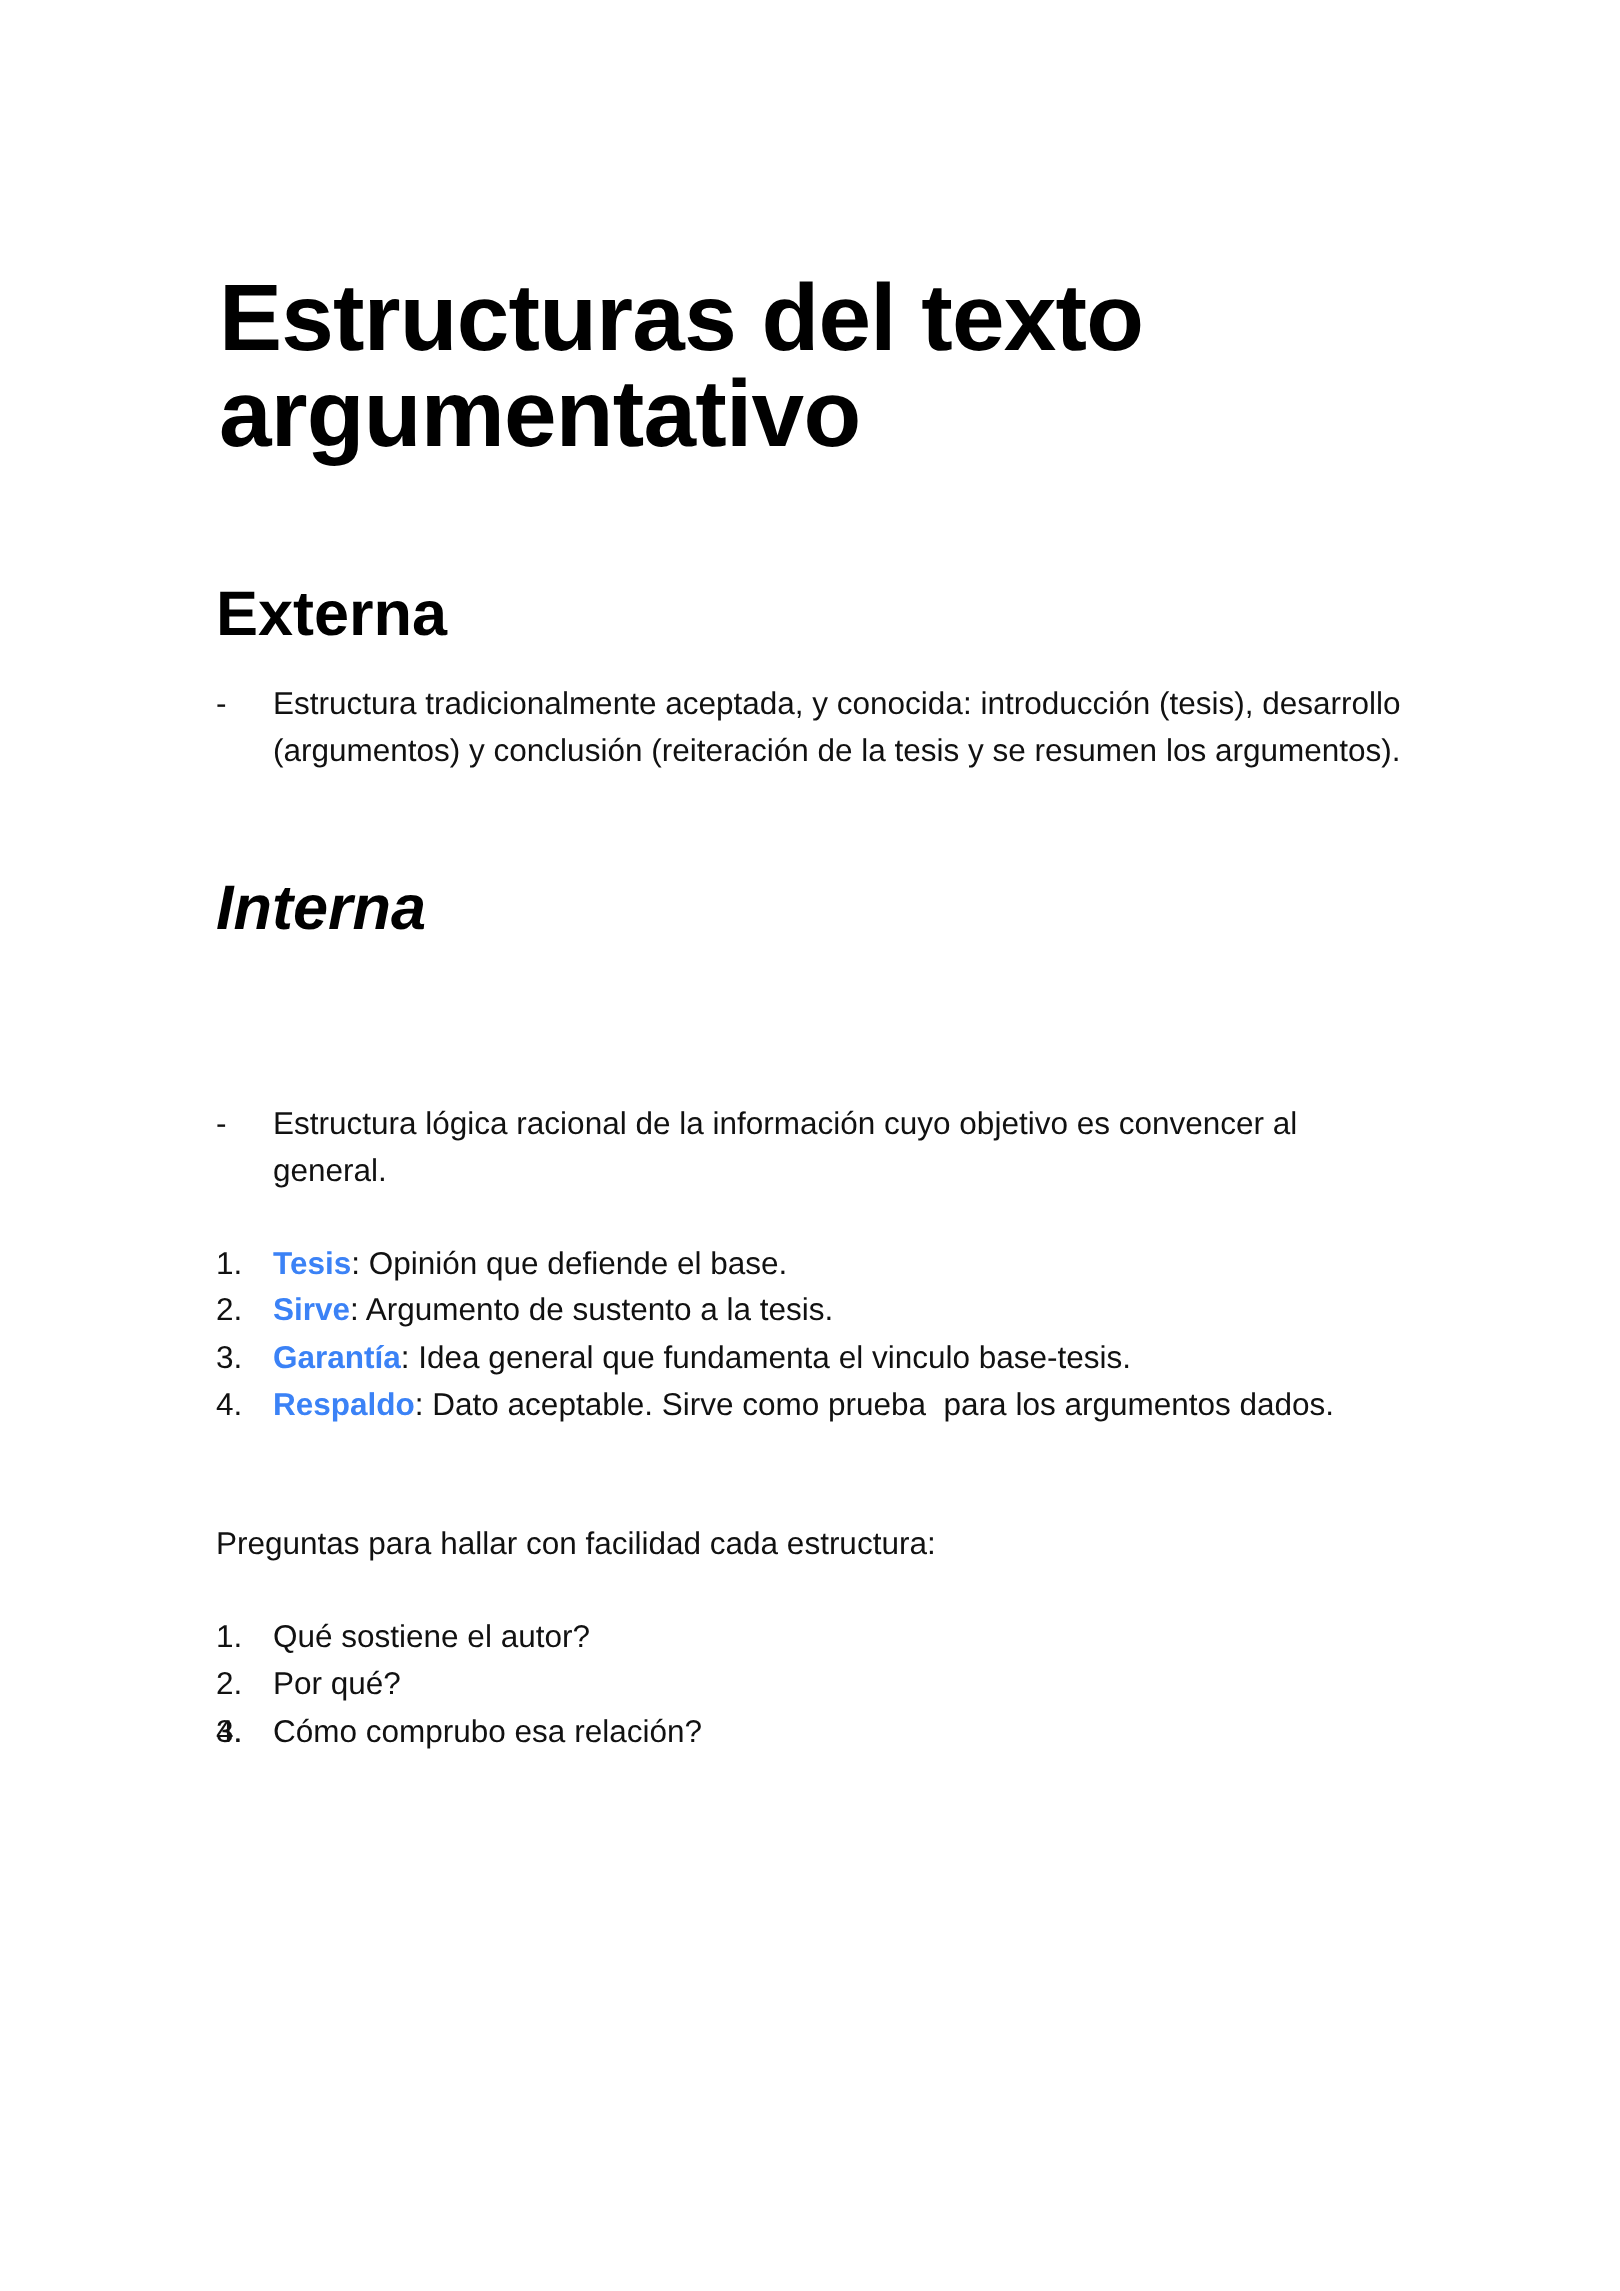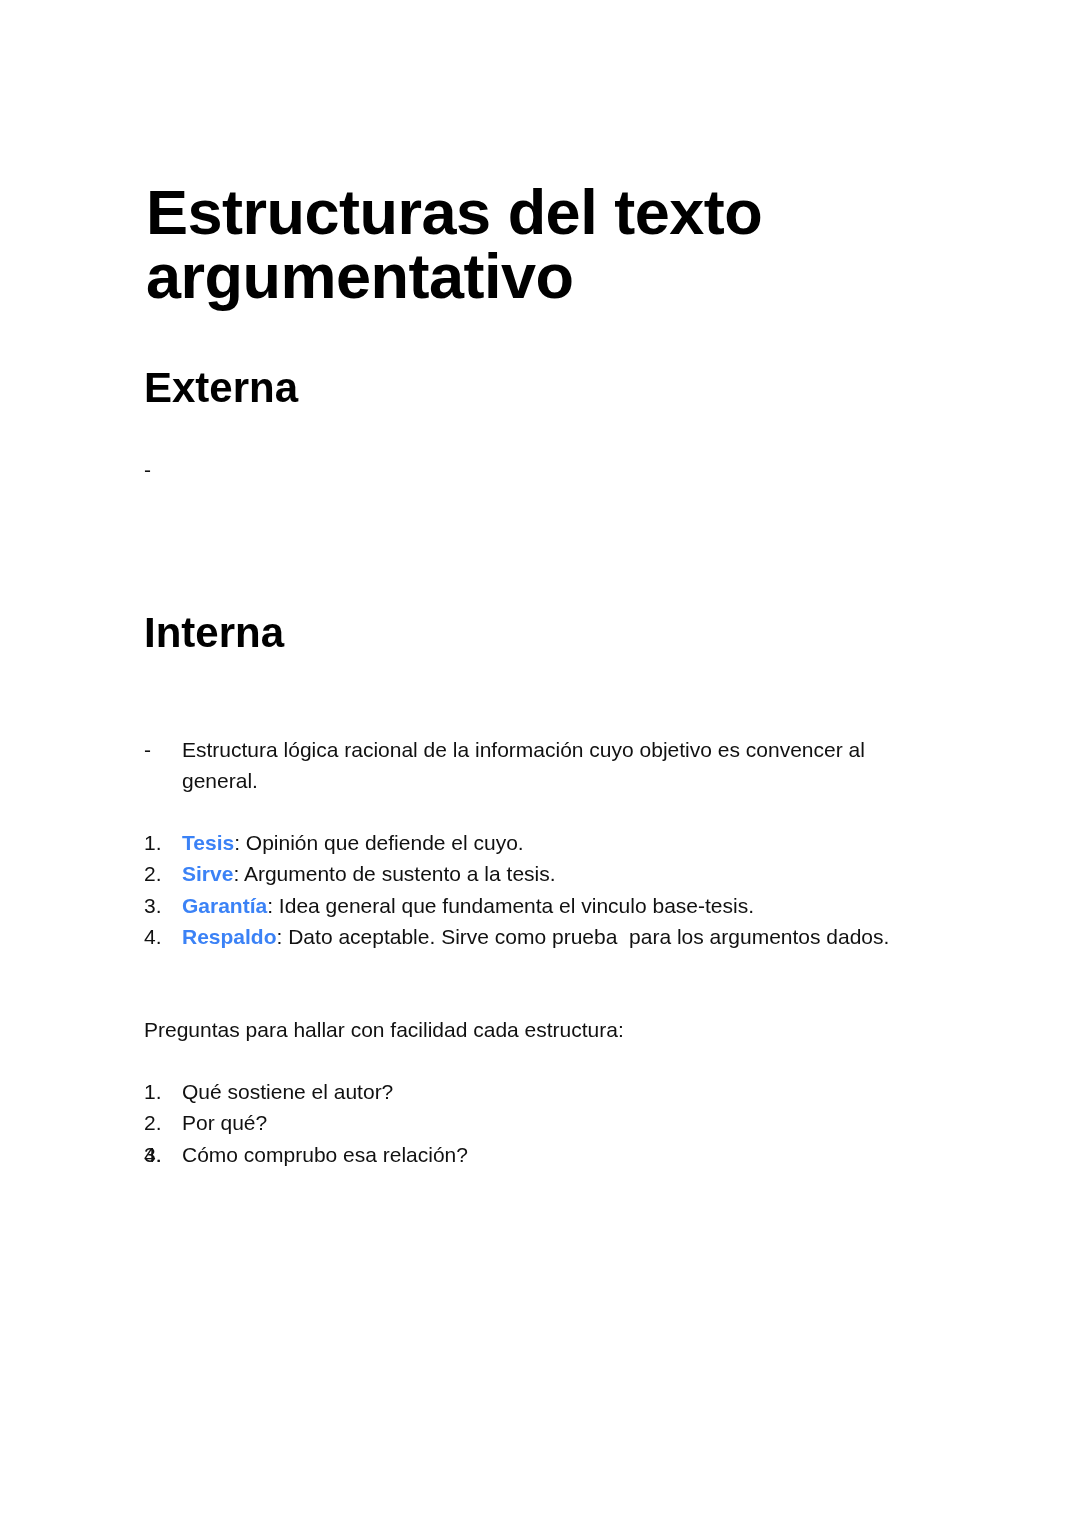--- a/index.html
+++ b/index.html
@@ -71,41 +71,42 @@
   }
   b { font-weight: bold; color: #3b82f6; }
 </style>
 </head>
 <body>
 
 <div class="page">
 
   <h1 class="title" style="width:700px;">Estructuras del texto argumentativo</h1>
 
-  <h2 class="h2" style="top:364px;">Externa</h2>
+  <h2 class="h2" style="top:385px;">Externa</h2>
 
   <ul class="list body-text" style="top:454px; width:790px;">
     <li>
       <span class="marker dash-marker">-</span>
+      <span>Estructura tradicionalmente aceptada, y conocida: introducción (tesis), desarrollo (argumentos) y conclusión (reiteración de la tesis y se resumen los argumentos).</span>
     </li>
   </ul>
 
-  <h2 class="h2" style="top:609px;">Interna</h2>
+  <h2 class="h2" style="top:581px;font-style:italic;">Interna</h2>
 
   <ul class="list body-text" style="top:734px; width:790px;">
     <li>
       <span class="marker dash-marker">-</span>
       <span>Estructura lógica racional de la información cuyo objetivo es convencer al general.</span>
     </li>
   </ul>
 
   <ol class="list body-text" style="top:827px; width:770px;">
     <li>
       <span class="marker">1.</span>
-      <b>Tesis</b><span>: Opinión que defiende el cuyo.</span>
+      <b>Tesis</b><span>: Opinión que defiende el base.</span>
     </li>
     <li>
       <span class="marker">2.</span>
       <b>Sirve</b><span>: Argumento de sustento a la tesis.</span>
     </li>
     <li>
       <span class="marker">3.</span>
       <b>Garantía</b><span>: Idea general que fundamenta el vinculo base-tesis.</span>
     </li>
     <li>

